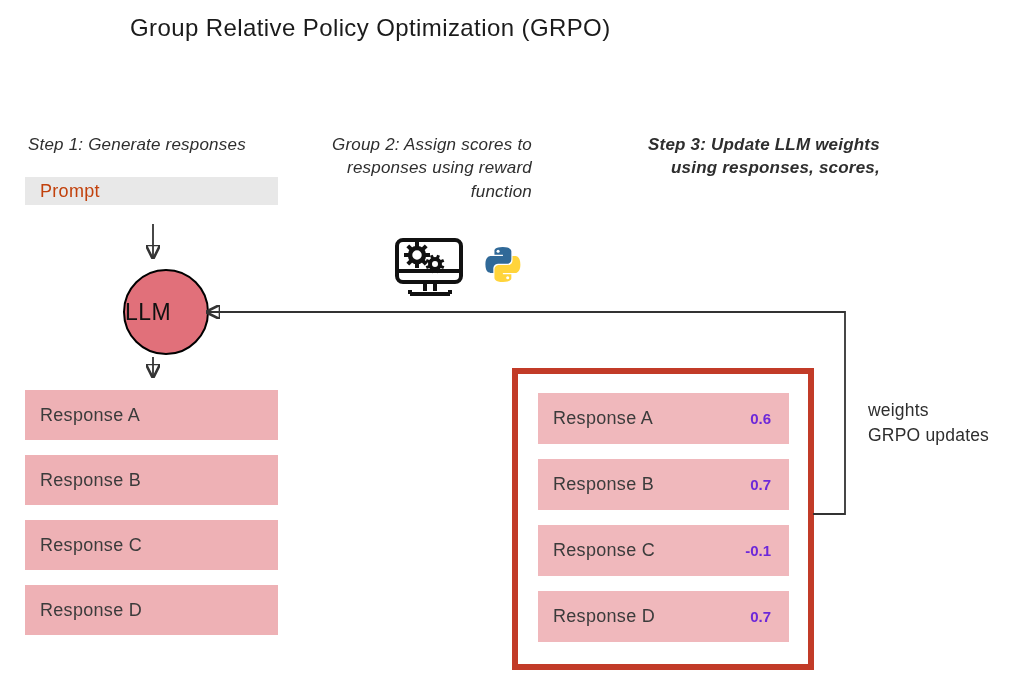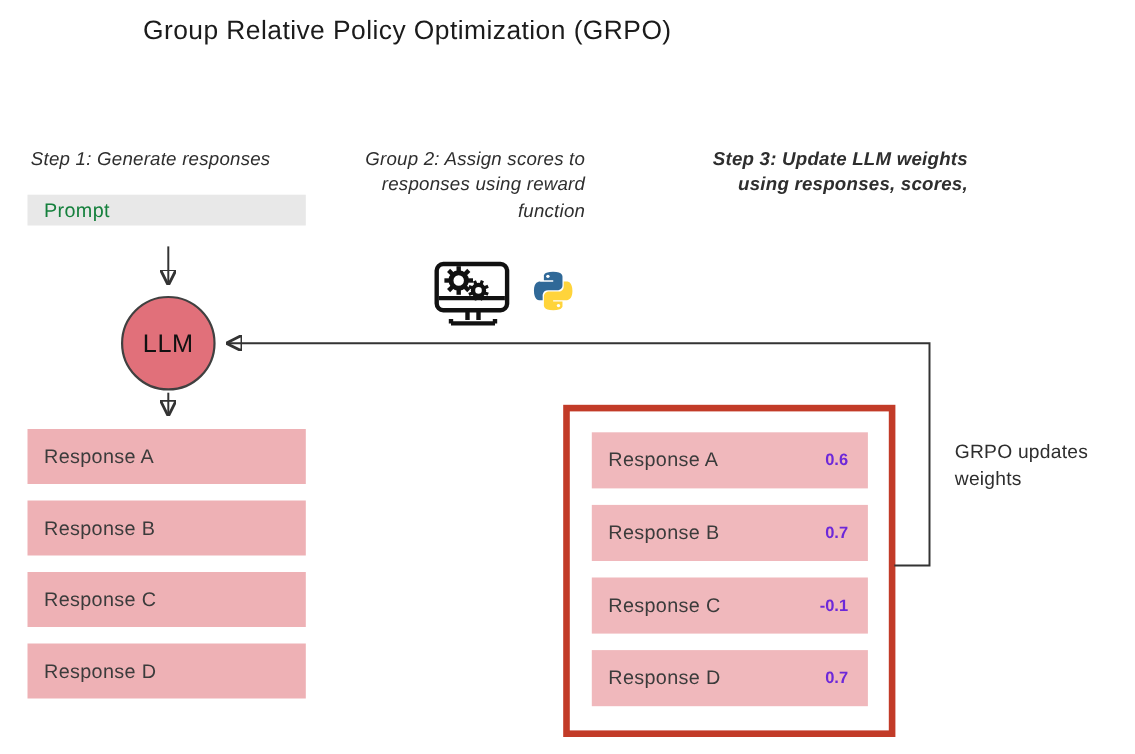--- a/index.html
+++ b/index.html
@@ -30,27 +30,27 @@
   }
   .step-label .ln{display:block;}
   .step1{left:28px;}
   .step2{left:332px;}
   .step3{left:648px;font-weight:bold;}
 
   .prompt-box{
     position:absolute;left:25px;top:177px;width:253px;height:28px;
     background:var(--prompt-gray);
     display:flex;align-items:center;padding-left:15px;
-    font-size:18px;color:#15803d;letter-spacing:.3px;
+    font-size:18px;color:#c2410c;letter-spacing:.3px;
   }
 
   .llm-circle{
-    position:absolute;left:110px;top:269px;width:86px;height:86px;
-    background:var(--llm-circle);border:2px solid #404040;border-radius:50%;
-    display:flex;align-items:center;justify-content:center;
+    position:absolute;left:123px;top:269px;width:86px;height:86px;
+    background:var(--llm-circle);border:2px solid #000000;border-radius:50%;
+    display:flex;align-items:center;justify-content:flex-start;
     font-size:23px;color:#111;letter-spacing:.5px;
   }
 
   .response-box{
     position:absolute;left:25px;width:253px;height:50px;
     background:var(--pink-box);
     display:flex;align-items:center;padding-left:15px;
     font-size:18px;color:#3b3b3b;letter-spacing:.3px;
   }
   .resp-a{top:390px;} .resp-b{top:455px;} .resp-c{top:520px;} .resp-d{top:585px;}
@@ -177,22 +177,22 @@
       <span class="lbl">Response C</span>
       <span class="score">-0.1</span>
     </div>
     <div class="scored-row srow-d">
       <span class="lbl">Response D</span>
       <span class="score">0.7</span>
     </div>
   </div>
 
   <div class="grpo-note">
+    <span class="ln">weights</span>
     <span class="ln">GRPO updates</span>
-    <span class="ln">weights</span>
   </div>
 
   <svg class="arrow-layer" width="1032" height="685" viewBox="0 0 1032 685">
     <defs>
       <marker id="ah" viewBox="0 0 10 10" refX="9" refY="5" markerWidth="8" markerHeight="8" orient="auto-start-reverse">
         <path d="M0 0 L10 5 L0 10 z" fill="#222" stroke="none"></path>
       </marker>
     </defs>
     <path d="M153 224 V 258" marker-end="url(#ah)"></path>
     <path d="M153 357 V 377" marker-end="url(#ah)"></path>

